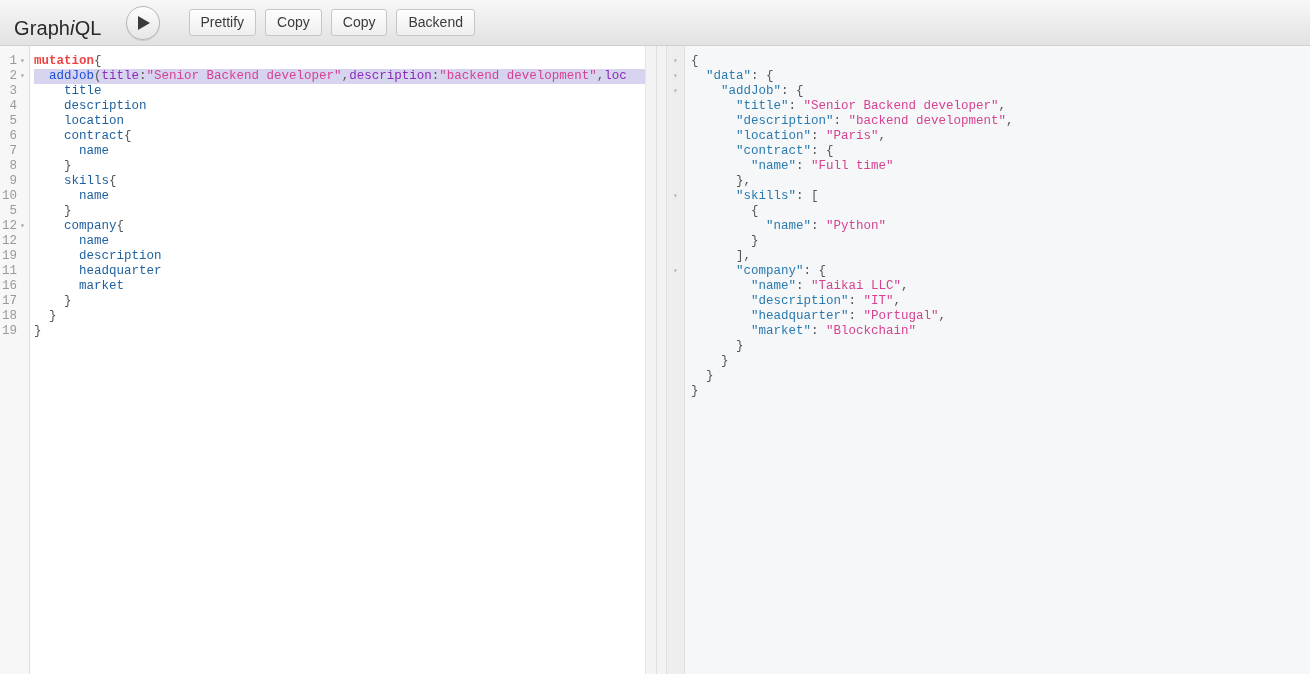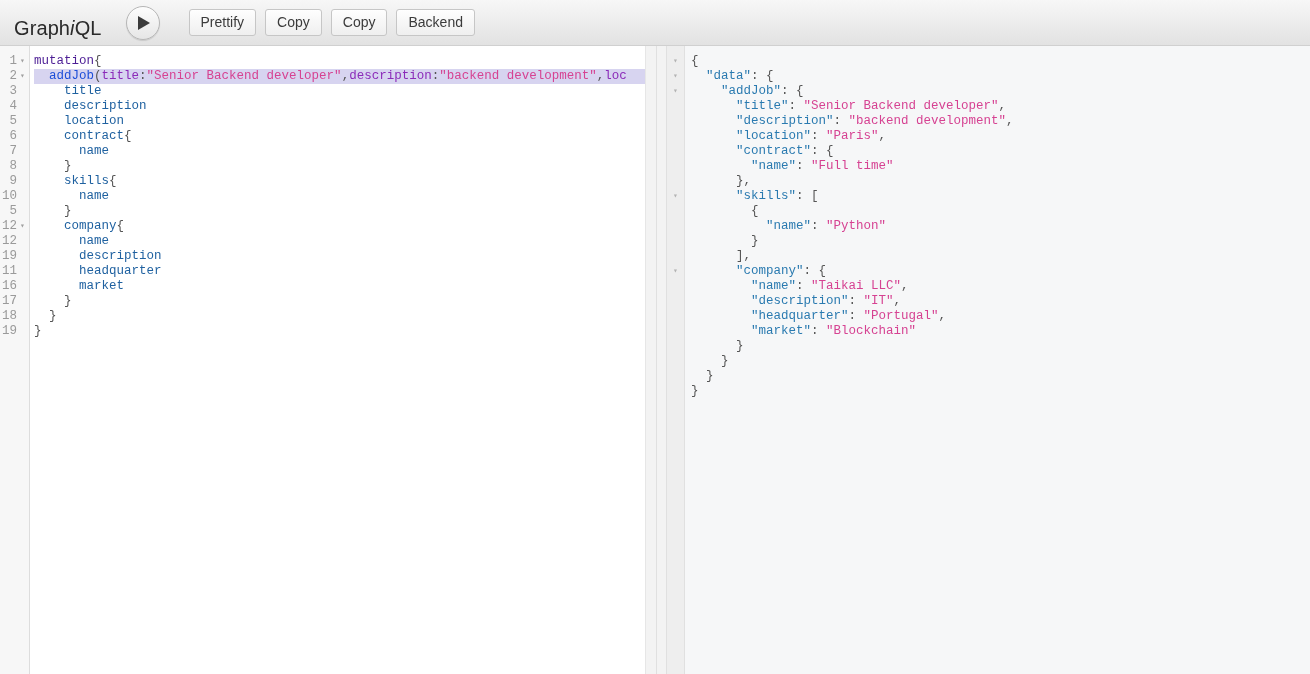--- a/index.html
+++ b/index.html
@@ -184,21 +184,21 @@
   .code-right { background: #f6f7f8; padding-left: 6px; }
 
   .ln {
     height: 15px;
     line-height: 15px;
     white-space: pre;
   }
   .ln.sel { background: #d7d4f0; display: inline-block; min-width: 100%; }
 
   
-  .t-kw   { color: #4c1d95; }
+  .t-kw   { color: #ef4444; font-weight: bold; }
   .t-def  { color: #1d4ed8; }
   .t-attr { color: #8b2bb9; }
   .t-str  { color: #d64292; }
   .t-punc { color: #555555; }
   .t-field{ color: #1f61a0; }
 
   
   .j-key  { color: #2a7ab0; }
   .j-str  { color: #d64292; }
   .j-punc { color: #555555; }

